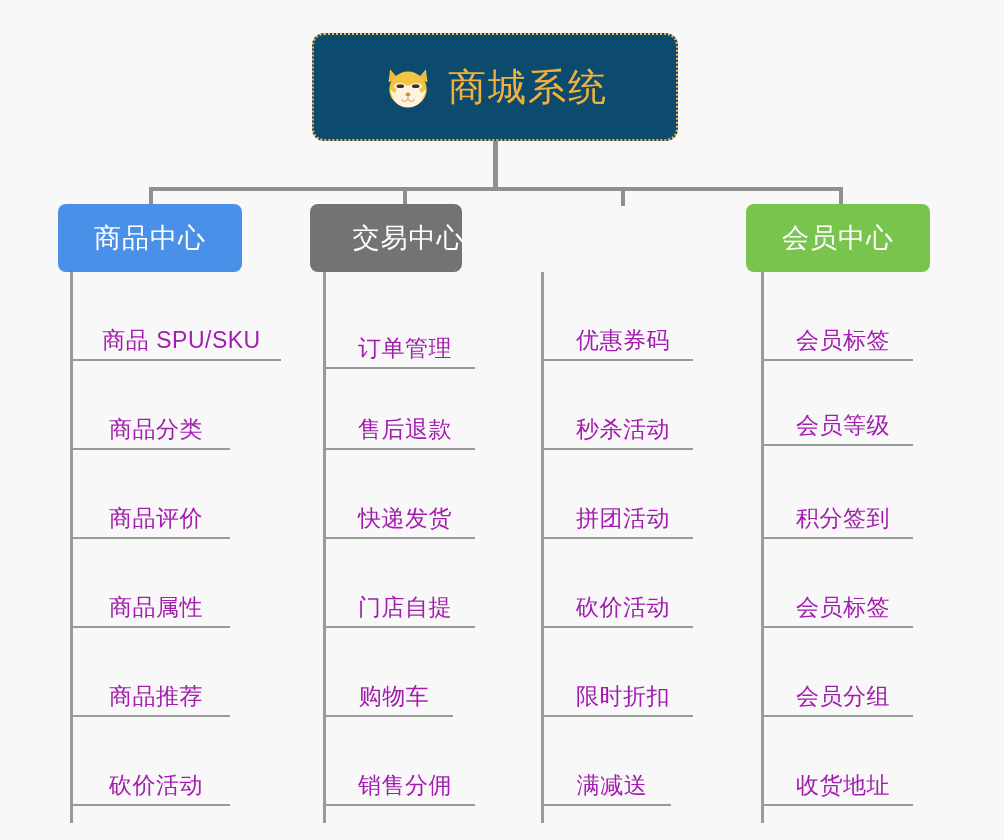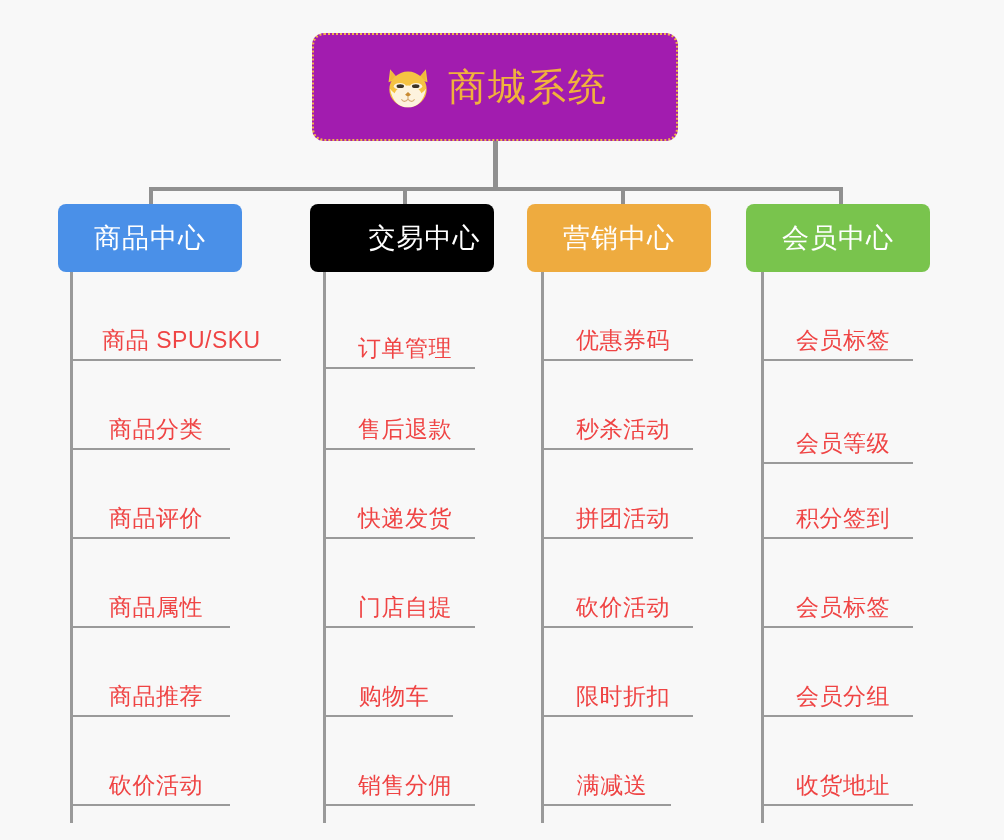--- a/index.html
+++ b/index.html
@@ -98,32 +98,32 @@
     height: 89px;
     border-bottom: 2px solid #9a9a9a;
     display: flex;
     align-items: flex-end;
     justify-content: center;
     padding-left: 12px;
     padding-bottom: 4px;
   }
   .leaf-label {
     font-size: 23px;
-    color: #ef4444;
+    color: #a21caf;
     line-height: 1.25;
     white-space: nowrap;
     letter-spacing: 0.5px;
   }
 </style>
 </head>
 <body style="background: rgb(248, 248, 248);">
 
 <div id="mindmap">
 
-  <div class="root-node" style="border-color: rgb(240, 180, 74); background: #a21caf;">
+  <div class="root-node" style="border-color: rgb(240, 180, 74); background: #0c4a6e;">
     <svg class="shiba-icon" viewBox="0 0 64 64" aria-hidden="true">
       <path d="M10 10 L8 26 L20 22 Z" fill="#f5c342"></path>
       <path d="M54 10 L56 26 L44 22 Z" fill="#f5c342"></path>
       <path d="M11 13 L10 24 L19 21 Z" fill="#f0b83a"></path>
       <path d="M53 13 L54 24 L45 21 Z" fill="#f0b83a"></path>
       <ellipse cx="32" cy="35" rx="23" ry="22" fill="#f5c342"></ellipse>
       <path d="M9.8 34 C13 50 21 57 32 57 C43 57 51 50 54.2 34 C48 42 40 44 32 44 C24 44 16 42 9.8 34 Z" fill="#fdf3de"></path>
       <ellipse cx="32" cy="43" rx="17" ry="13" fill="#fdf3de"></ellipse>
       <ellipse cx="22" cy="31" rx="7.5" ry="4" fill="#fdf3de"></ellipse>
       <ellipse cx="42" cy="31" rx="7.5" ry="4" fill="#fdf3de"></ellipse>
@@ -141,25 +141,22 @@
   <div class="conn conn-h" style="left: 149px; top: 187px; width: 694px; height: 4px; background: rgb(144, 144, 144);"></div>
 
   <div class="conn conn-v" style="left: 149px; top: 187px; width: 4px; height: 19px; background: rgb(144, 144, 144);"></div>
   <div class="conn conn-v" style="left: 403px; top: 187px; width: 4px; height: 19px; background: rgb(144, 144, 144);"></div>
   <div class="conn conn-v" style="left: 621px; top: 187px; width: 4px; height: 19px; background: rgb(144, 144, 144);"></div>
   <div class="conn conn-v" style="left: 839px; top: 187px; width: 4px; height: 19px; background: rgb(144, 144, 144);"></div>
 
   <div class="cat-box" style="left: 58px; width: 184px; background: rgb(74, 144, 232);">
     <span>商品中心</span>
   </div>
-  <div class="cat-box" style="left: 310px; width: 184px; background: #000000; padding-left: 45px;">
+  <div class="cat-box" style="left: 310px; width: 152px; background: #737373; padding-left: 45px;">
     <span>交易中心</span>
-  </div>
-  <div class="cat-box" style="left: 527px; width: 184px; background: rgb(238, 171, 63);">
-    <span>营销中心</span>
   </div>
   <div class="cat-box" style="left: 746px; width: 184px; background: rgb(121, 196, 77);">
     <span>会员中心</span>
   </div>
 
   <div class="leaf-col" style="left:70px; width:215px;">
     <div class="leaf-spine" style="height:551px;"></div>
     <div class="leaf-item" style="top:0px;   width:211px;">
         <span class="leaf-label">商品 SPU/SKU</span>
       </div>
@@ -222,21 +219,21 @@
     <div class="leaf-item" style="top:445px; width:130px;">
         <span class="leaf-label">满减送</span>
       </div>
   </div>
 
   <div class="leaf-col" style="left:761px; width:200px;">
     <div class="leaf-spine" style="height:551px;"></div>
     <div class="leaf-item" style="top:0px;   width:152px;">
         <span class="leaf-label">会员标签</span>
       </div>
-    <div class="leaf-item" style="top:103px;  width:152px;">
+    <div class="leaf-item" style="top:85px;  width:152px;">
         <span class="leaf-label">会员等级</span>
       </div>
     <div class="leaf-item" style="top:178px; width:152px;">
         <span class="leaf-label">积分签到</span>
       </div>
     <div class="leaf-item" style="top:267px; width:152px;">
         <span class="leaf-label">会员标签</span>
       </div>
     <div class="leaf-item" style="top:356px; width:152px;">
         <span class="leaf-label">会员分组</span>

